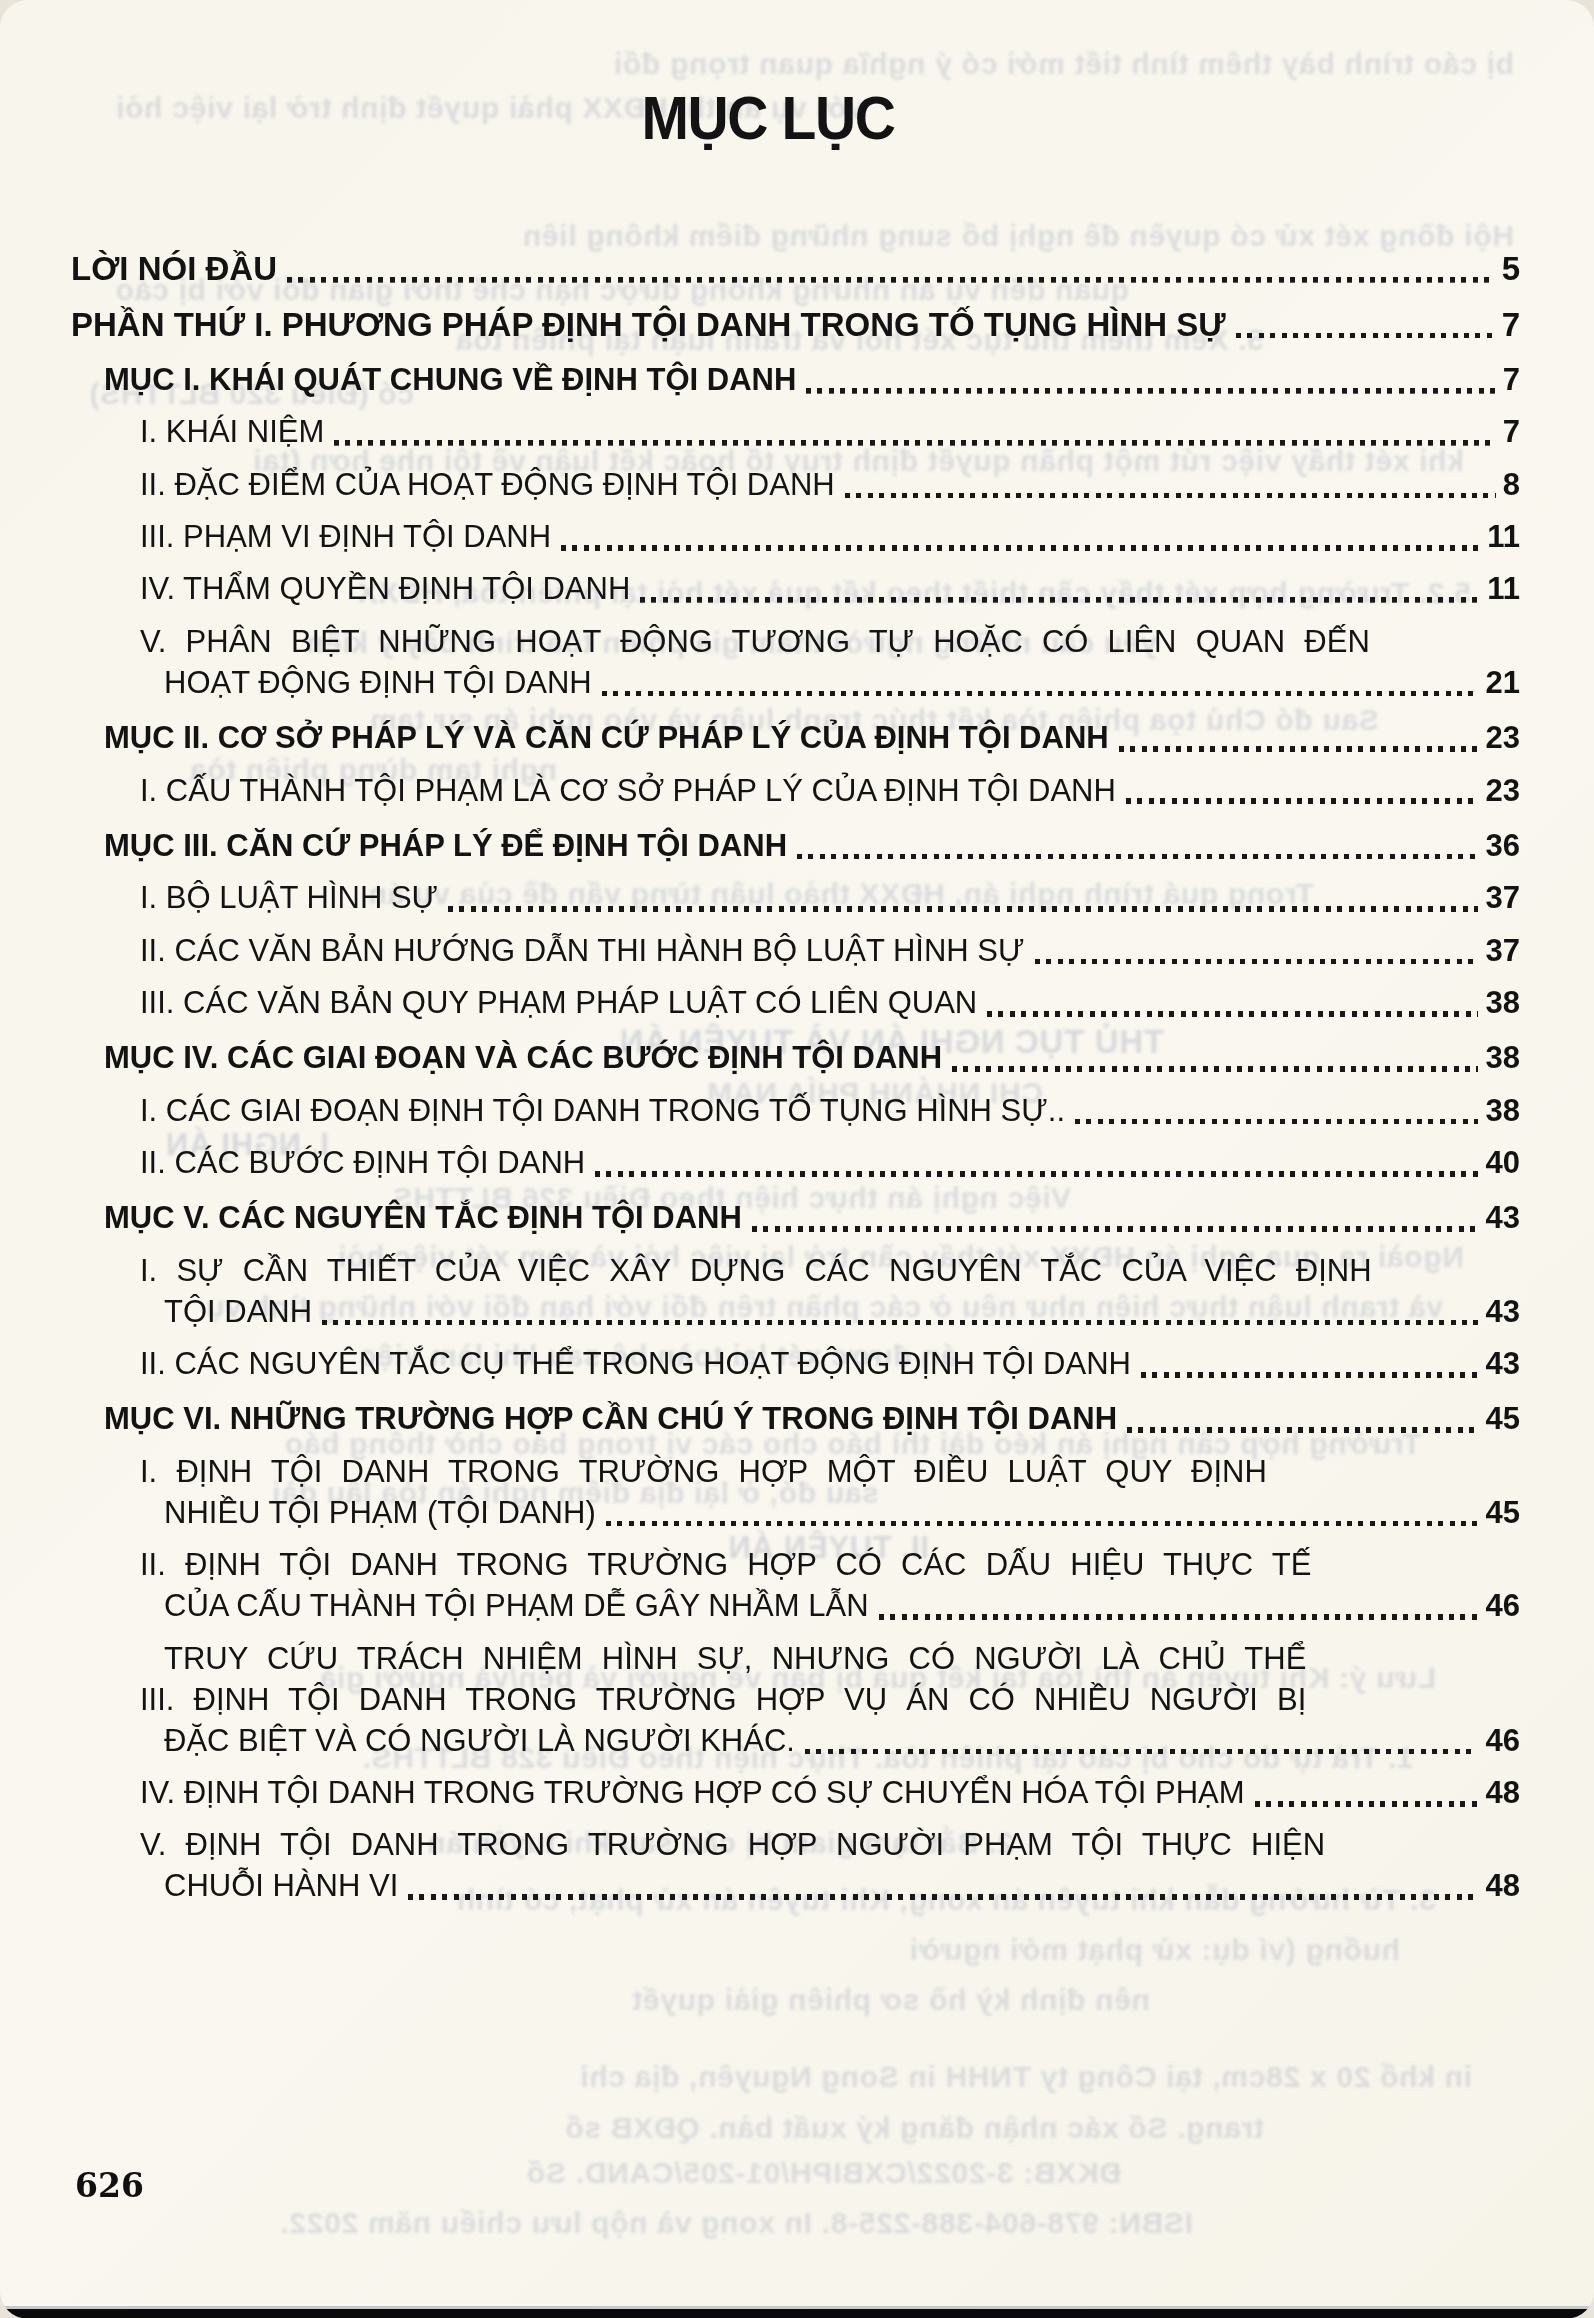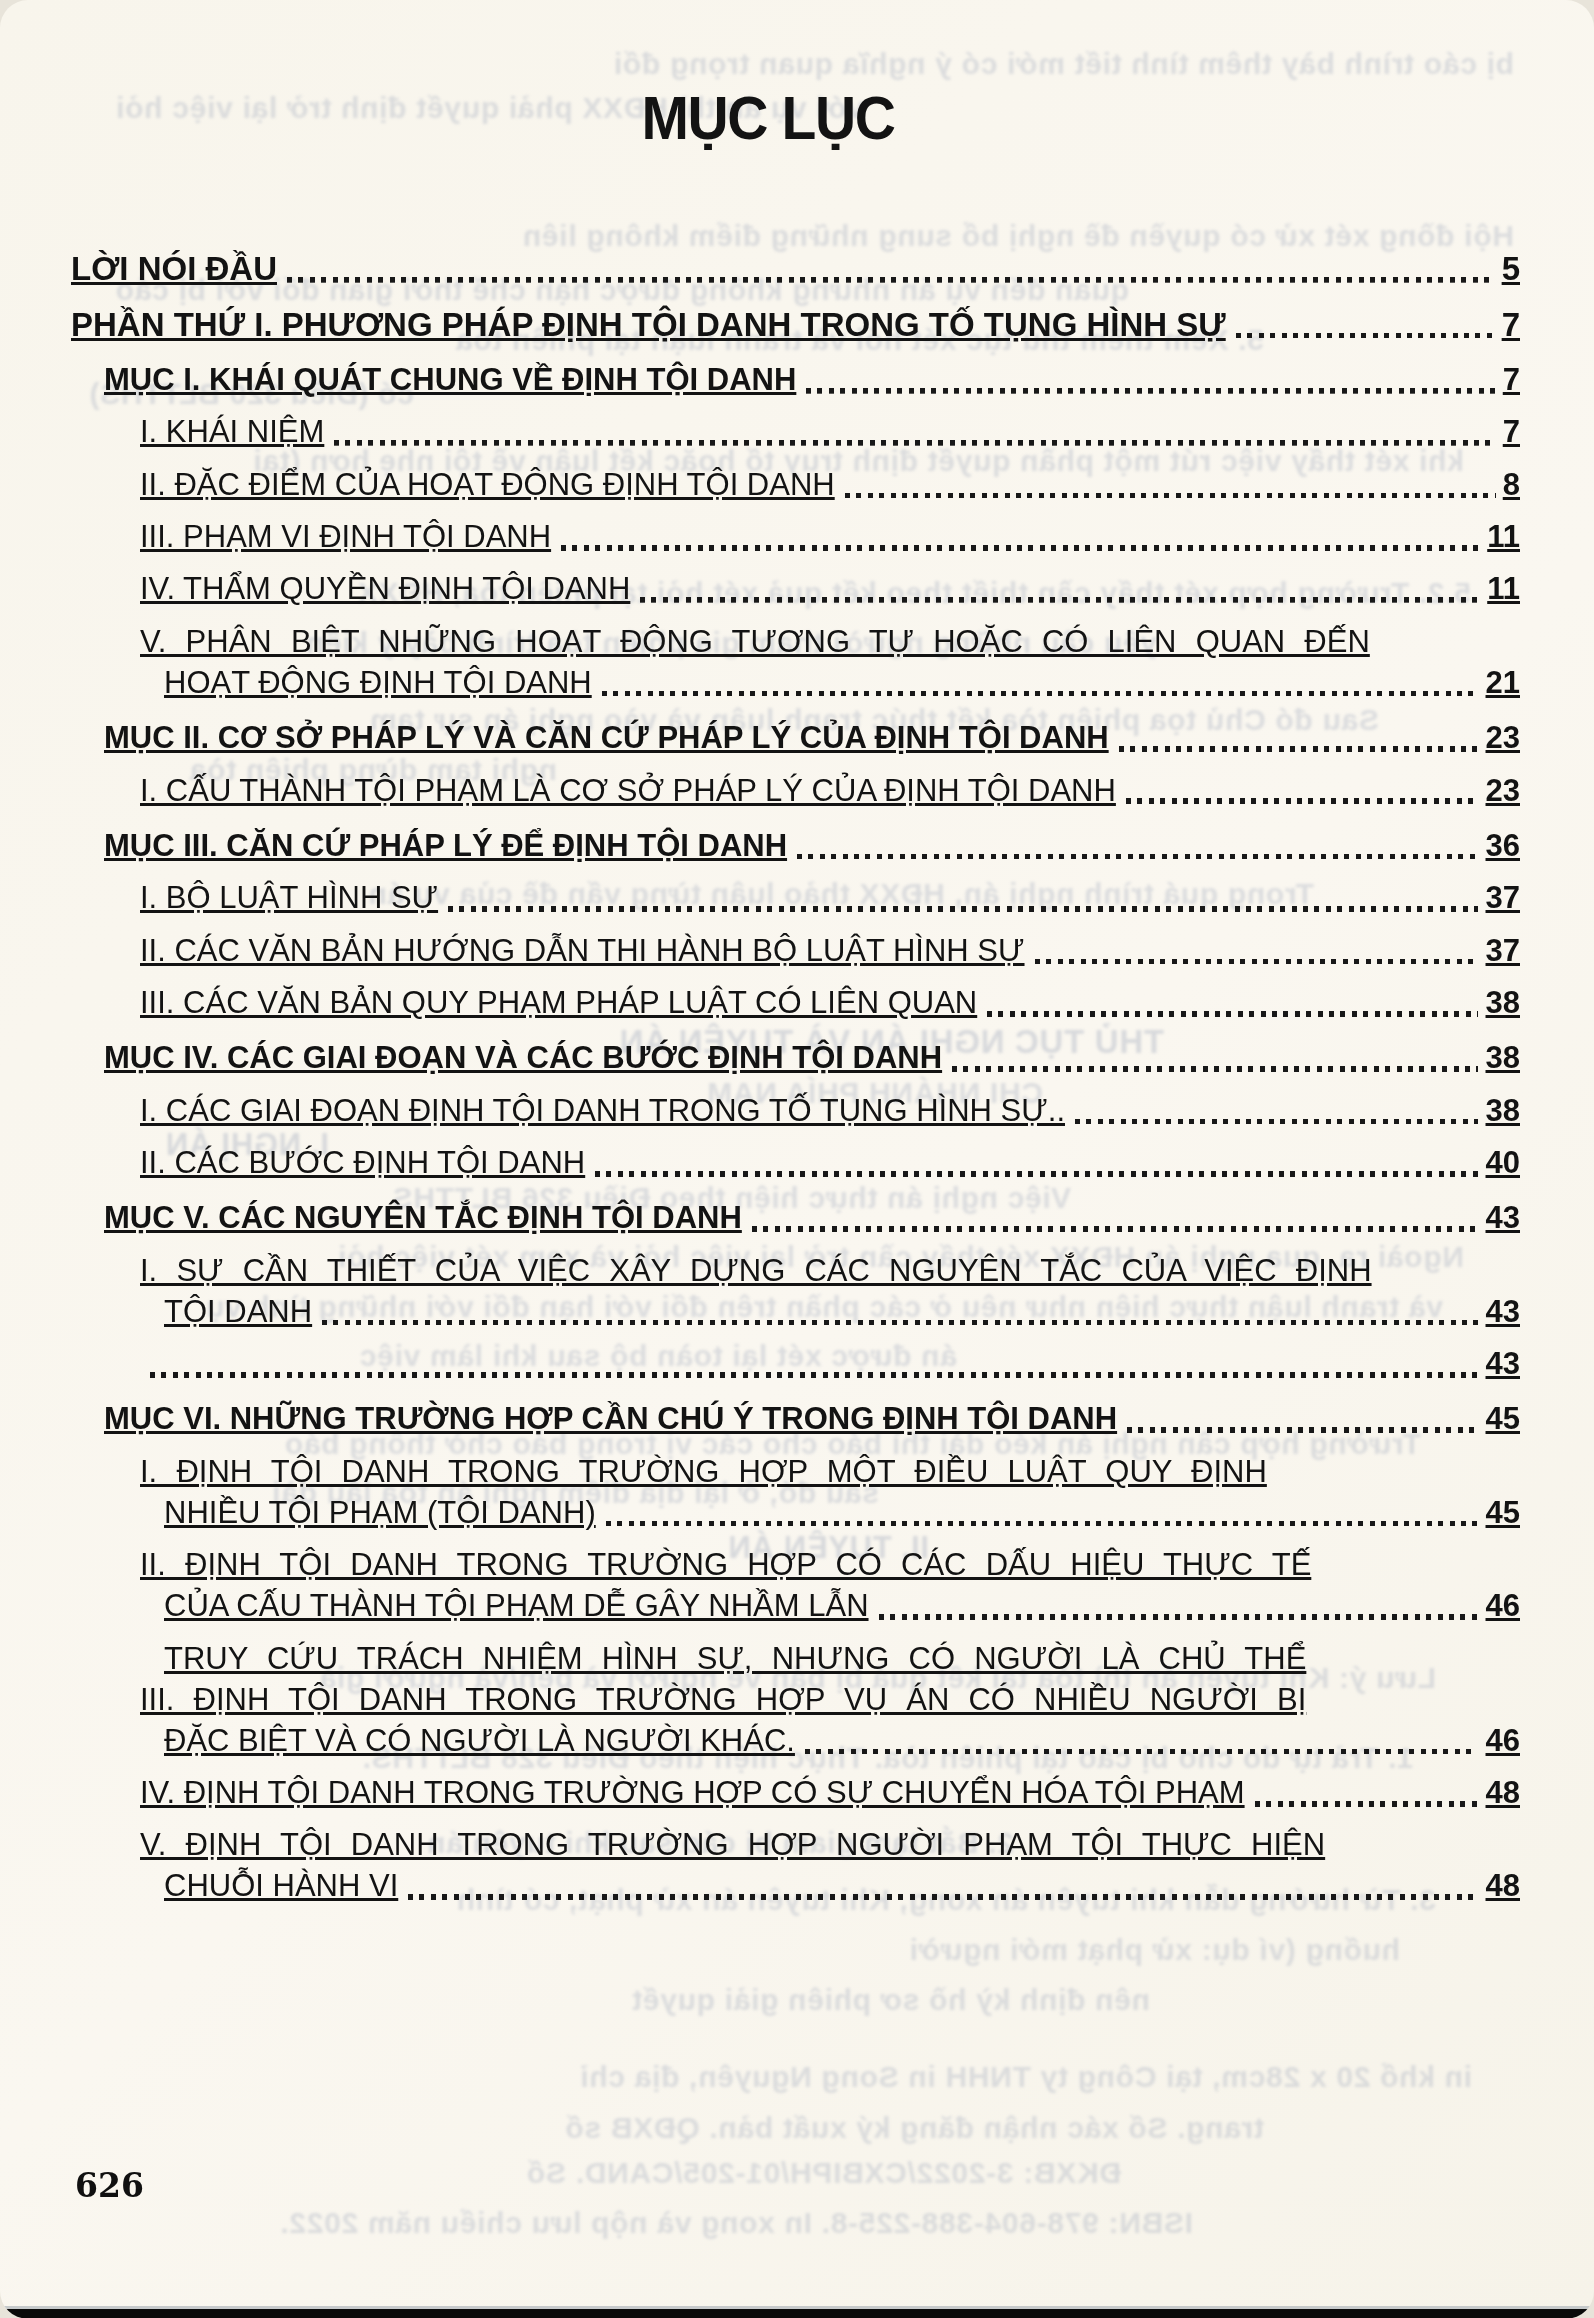--- a/index.html
+++ b/index.html
@@ -51,21 +51,21 @@
     width: 1449px;
     font-size: 31px;
     line-height: 41px;
   }
   .toc-entry { margin-bottom: 11.4px; position: relative; }
   .toc-entry.bold { font-weight: 700; }
   .toc-entry.lvl0 { padding-left: 0; font-size: 33px; margin-top: 14.3px; }
   .toc-entry.lvl1 { padding-left: 33px; margin-top: 14.3px; }
   .toc-entry.lvl2 { padding-left: 69px; }
 
-  .toc-line { display: block; text-decoration: underline; }
+  .toc-line { display: block; }
   .toc-line.last { display: flex; align-items: flex-end; }
   .toc-text { white-space: nowrap; }
   .toc-text.spread { word-spacing: 0.34em; text-align: right; }
   .toc-line.cont { padding-left: 24px; }
 
   .dots {
     flex: 1 1 auto;
     height: 5.7px;
     min-width: 29px;
     margin: 0 7.1px 6.4px 10px;
@@ -274,20 +274,21 @@
       <div class="toc-entry lvl2">
         <div class="toc-line"><span class="toc-text spread">I. SỰ CẦN THIẾT CỦA VIỆC XÂY DỰNG CÁC NGUYÊN TẮC CỦA VIỆC ĐỊNH</span></div>
         <div class="toc-line cont last">
           <span class="toc-text">TỘI DANH</span>
           <span class="dots"></span>
           <span class="pgnum">43</span>
         </div>
       </div>
       <div class="toc-entry lvl2">
         <div class="toc-line last">
+          <span class="toc-text">II. CÁC NGUYÊN TẮC CỤ THỂ TRONG HOẠT ĐỘNG ĐỊNH TỘI DANH</span>
           <span class="dots"></span>
           <span class="pgnum">43</span>
         </div>
       </div>
       <div class="toc-entry lvl1 bold">
         <div class="toc-line last">
           <span class="toc-text">MỤC VI. NHỮNG TRƯỜNG HỢP CẦN CHÚ Ý TRONG ĐỊNH TỘI DANH</span>
           <span class="dots"></span>
           <span class="pgnum">45</span>
         </div>

